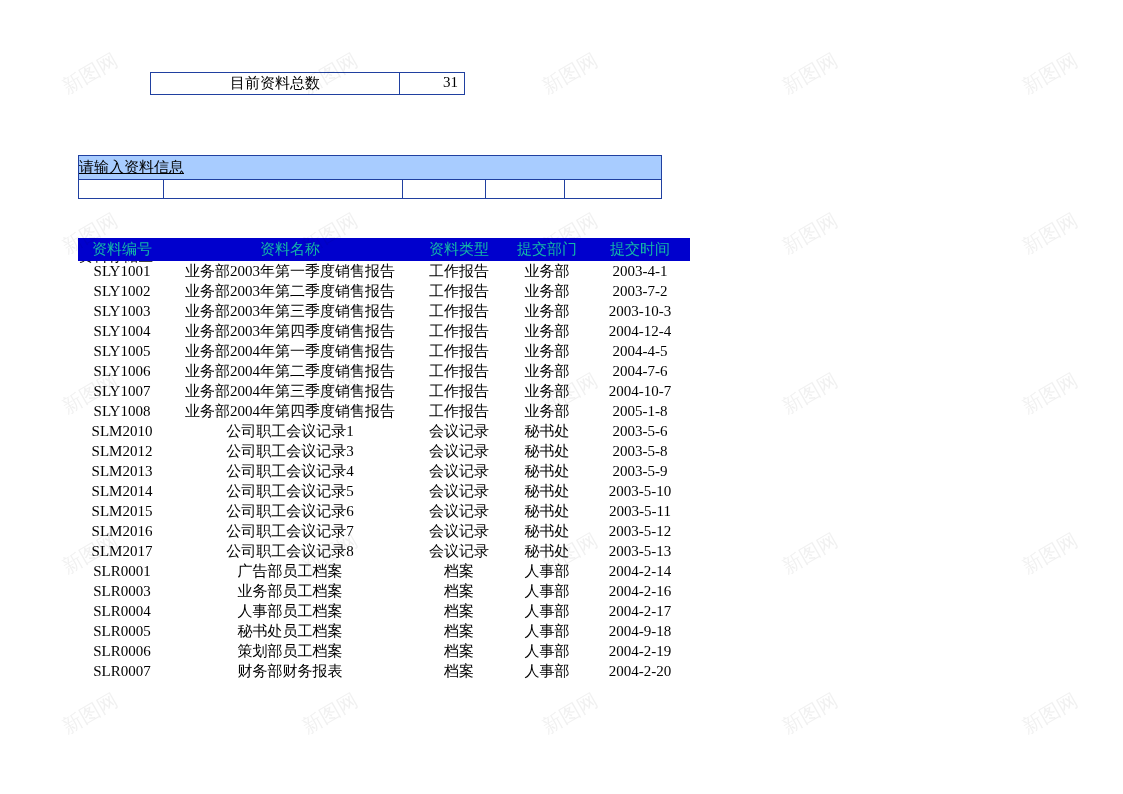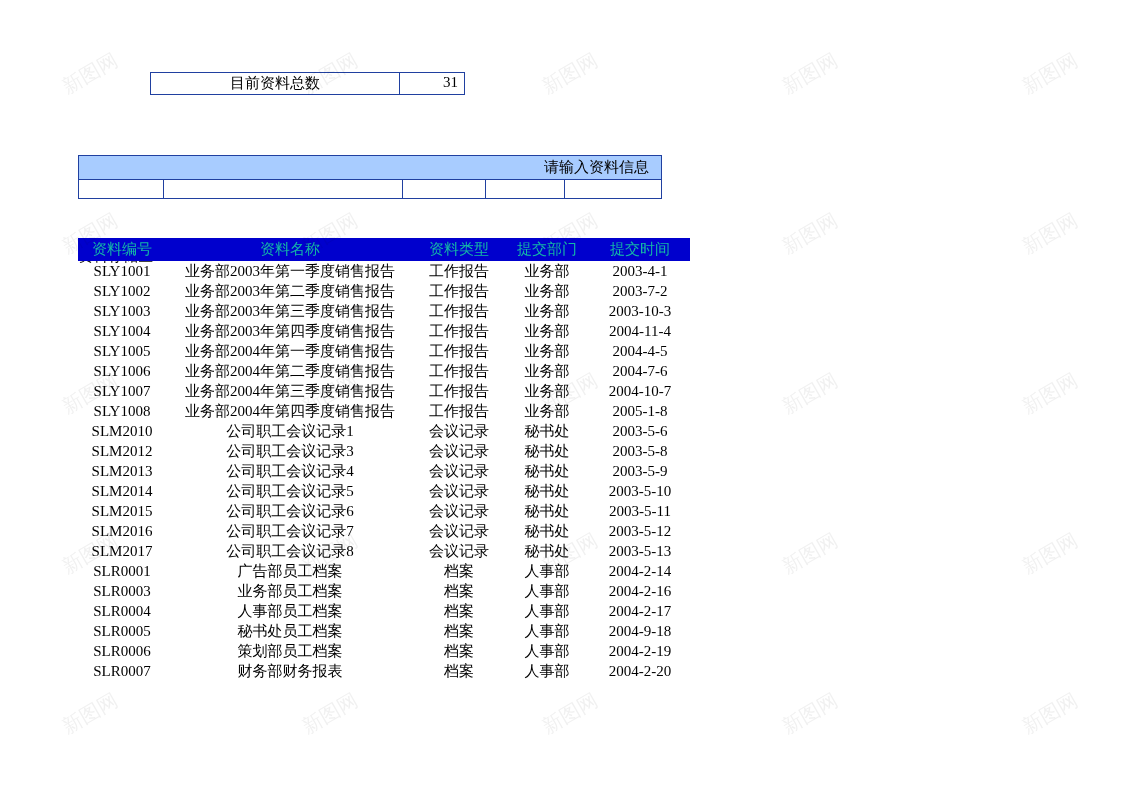--- a/index.html
+++ b/index.html
@@ -38,24 +38,25 @@
   }
   .input-banner {
     position: absolute;
     top: 155px;
     left: 78px;
     width: 582px;
     border: 1px solid #2040a0;
   }
   .input-banner .banner-title {
     background: #a8ccff;
-    text-align: right;
-    font-size: 15px;
-    padding: 2px 12px;
+    text-align: left;
+    font-size: 15px;
+    padding: 2px 0;
     border-bottom: 1px solid #2040a0;
+    text-decoration: underline;
   }
   .input-banner .banner-row {
     display: flex;
     height: 18px;
     background: #fff;
   }
   .input-banner .banner-row > div {
     border-right: 1px solid #2040a0;
   }
   .input-banner .banner-row > div:last-child {
@@ -166,21 +167,21 @@
         <td class="col-name">业务部2003年第三季度销售报告</td>
         <td class="col-type">工作报告</td>
         <td class="col-dept">业务部</td>
         <td class="col-date">2003-10-3</td>
       </tr>
       <tr>
         <td class="col-id">SLY1004</td>
         <td class="col-name">业务部2003年第四季度销售报告</td>
         <td class="col-type">工作报告</td>
         <td class="col-dept">业务部</td>
-        <td class="col-date">2004-11-4</td>
+        <td class="col-date">2004-12-4</td>
       </tr>
       <tr>
         <td class="col-id">SLY1005</td>
         <td class="col-name">业务部2004年第一季度销售报告</td>
         <td class="col-type">工作报告</td>
         <td class="col-dept">业务部</td>
         <td class="col-date">2004-4-5</td>
       </tr>
       <tr>
         <td class="col-id">SLY1006</td>

